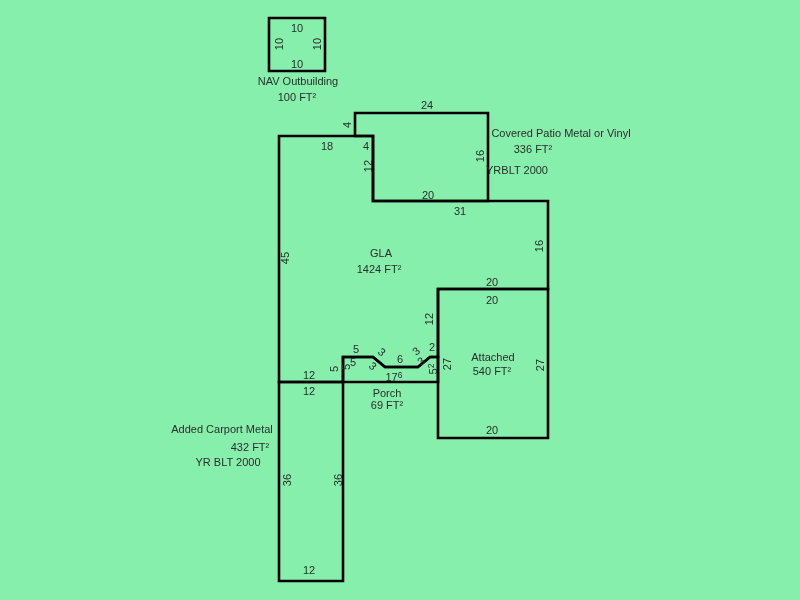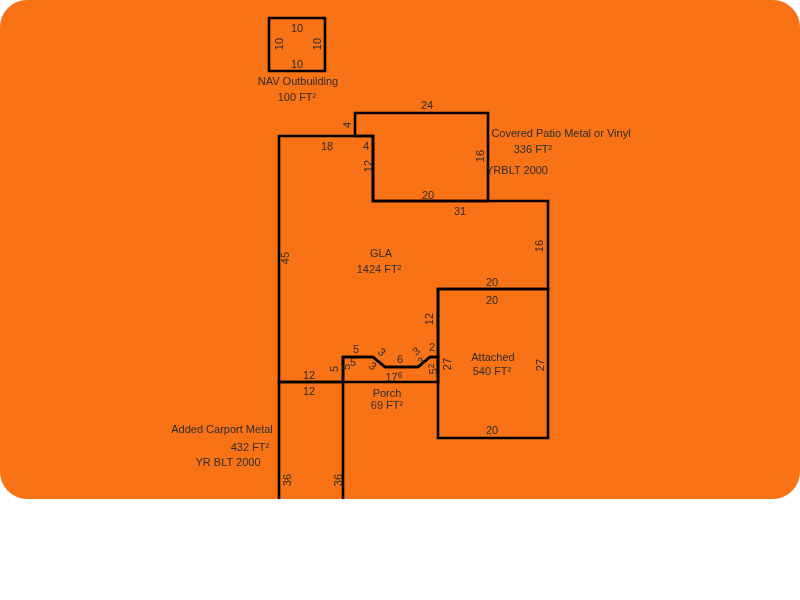--- a/index.html
+++ b/index.html
@@ -1,22 +1,21 @@
 <!DOCTYPE html>
 <html><head>
 <meta charset="utf-8">
 <style>
   html,body{margin:0;padding:0;background:#ffffff;}
   #stage{
     position:relative;
-    width:800px;height:499px;
-    background:#f97316;
+    width:800px;height:600px;
+    background:#86efac;
     overflow:hidden;
     font-family:"Liberation Sans","DejaVu Sans",sans-serif;
-    border-radius:27px;
   }
   svg text{
     font-family:"Liberation Sans","DejaVu Sans",sans-serif;
     fill:#2d2d2d;
   }
   .dim{font-size:11px;}
   .ann{font-size:11px;}
   polygon.outline{
     fill:none;
     stroke:#000000;

